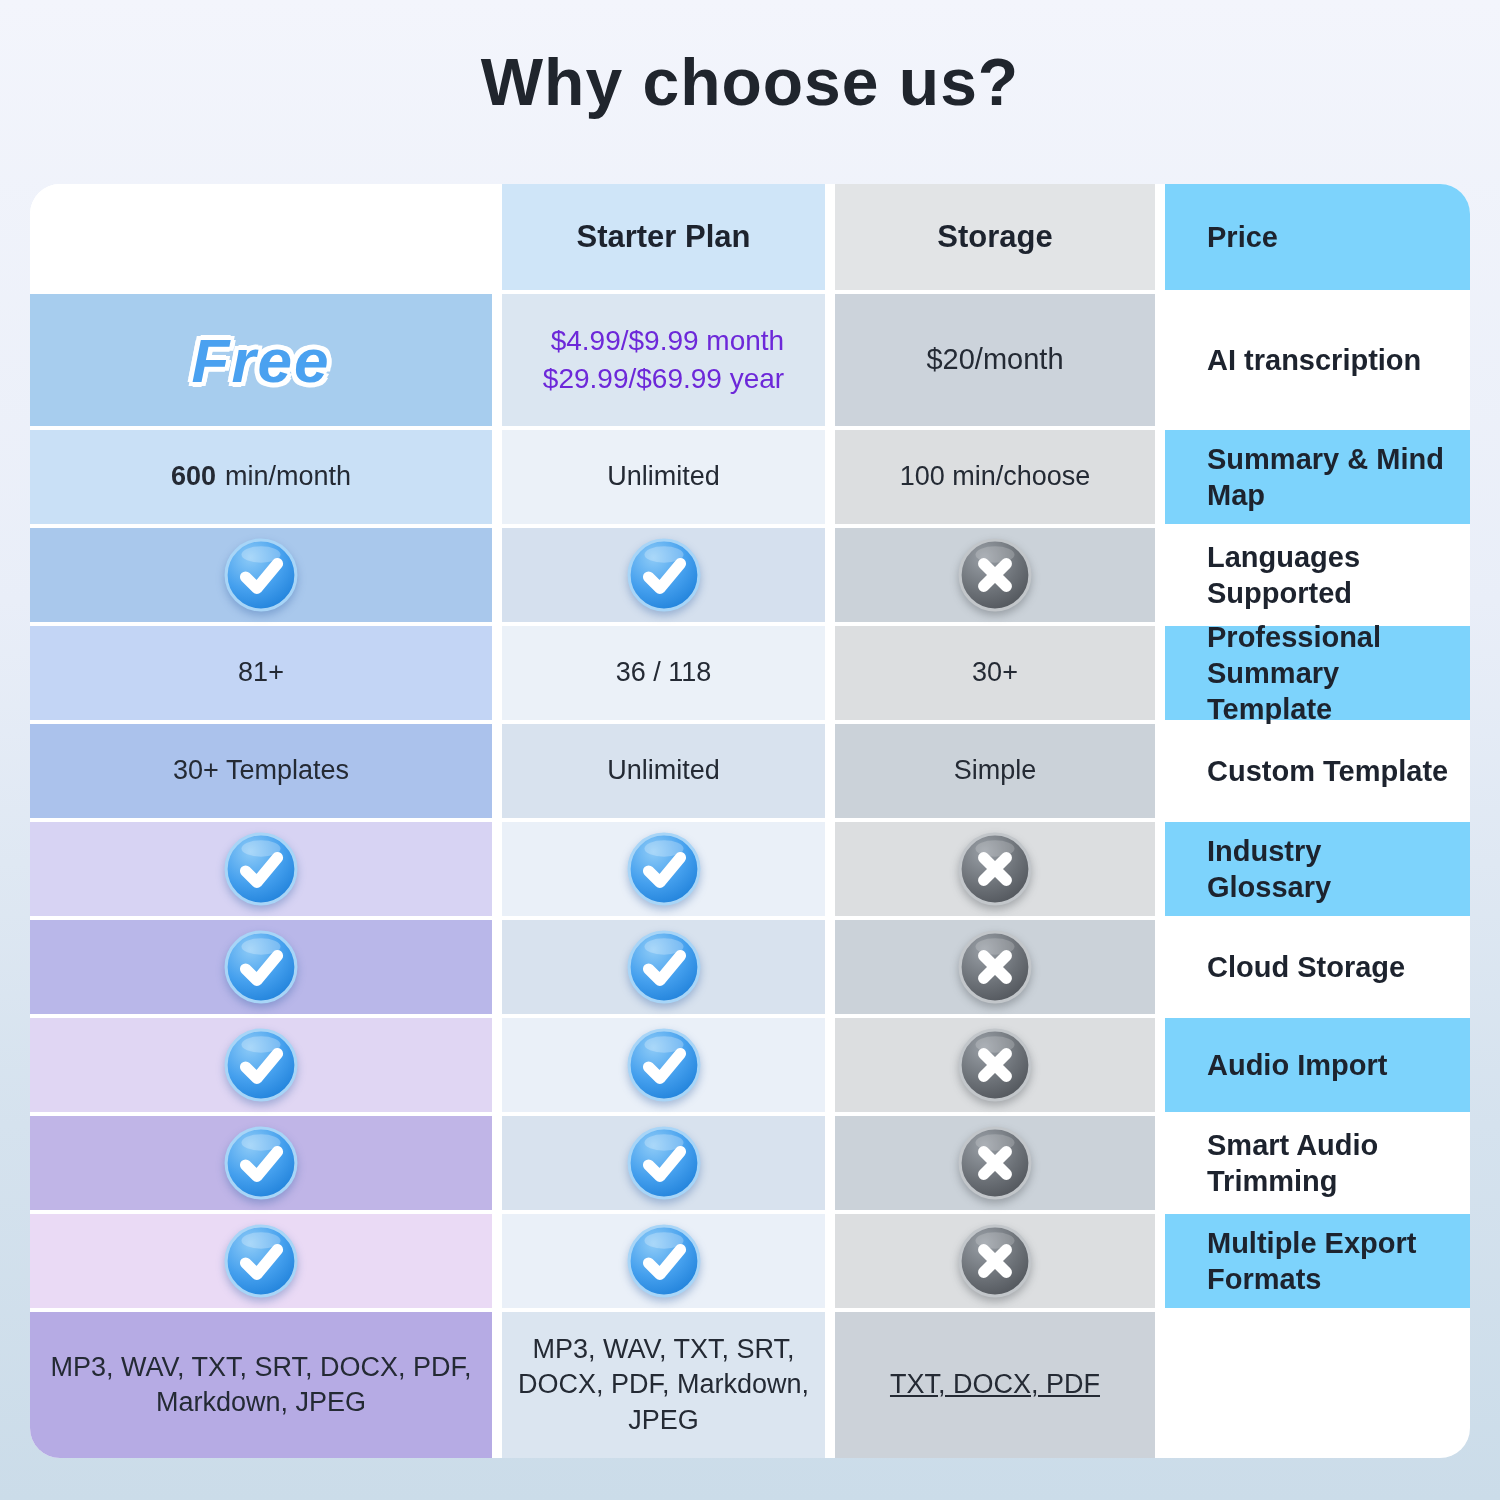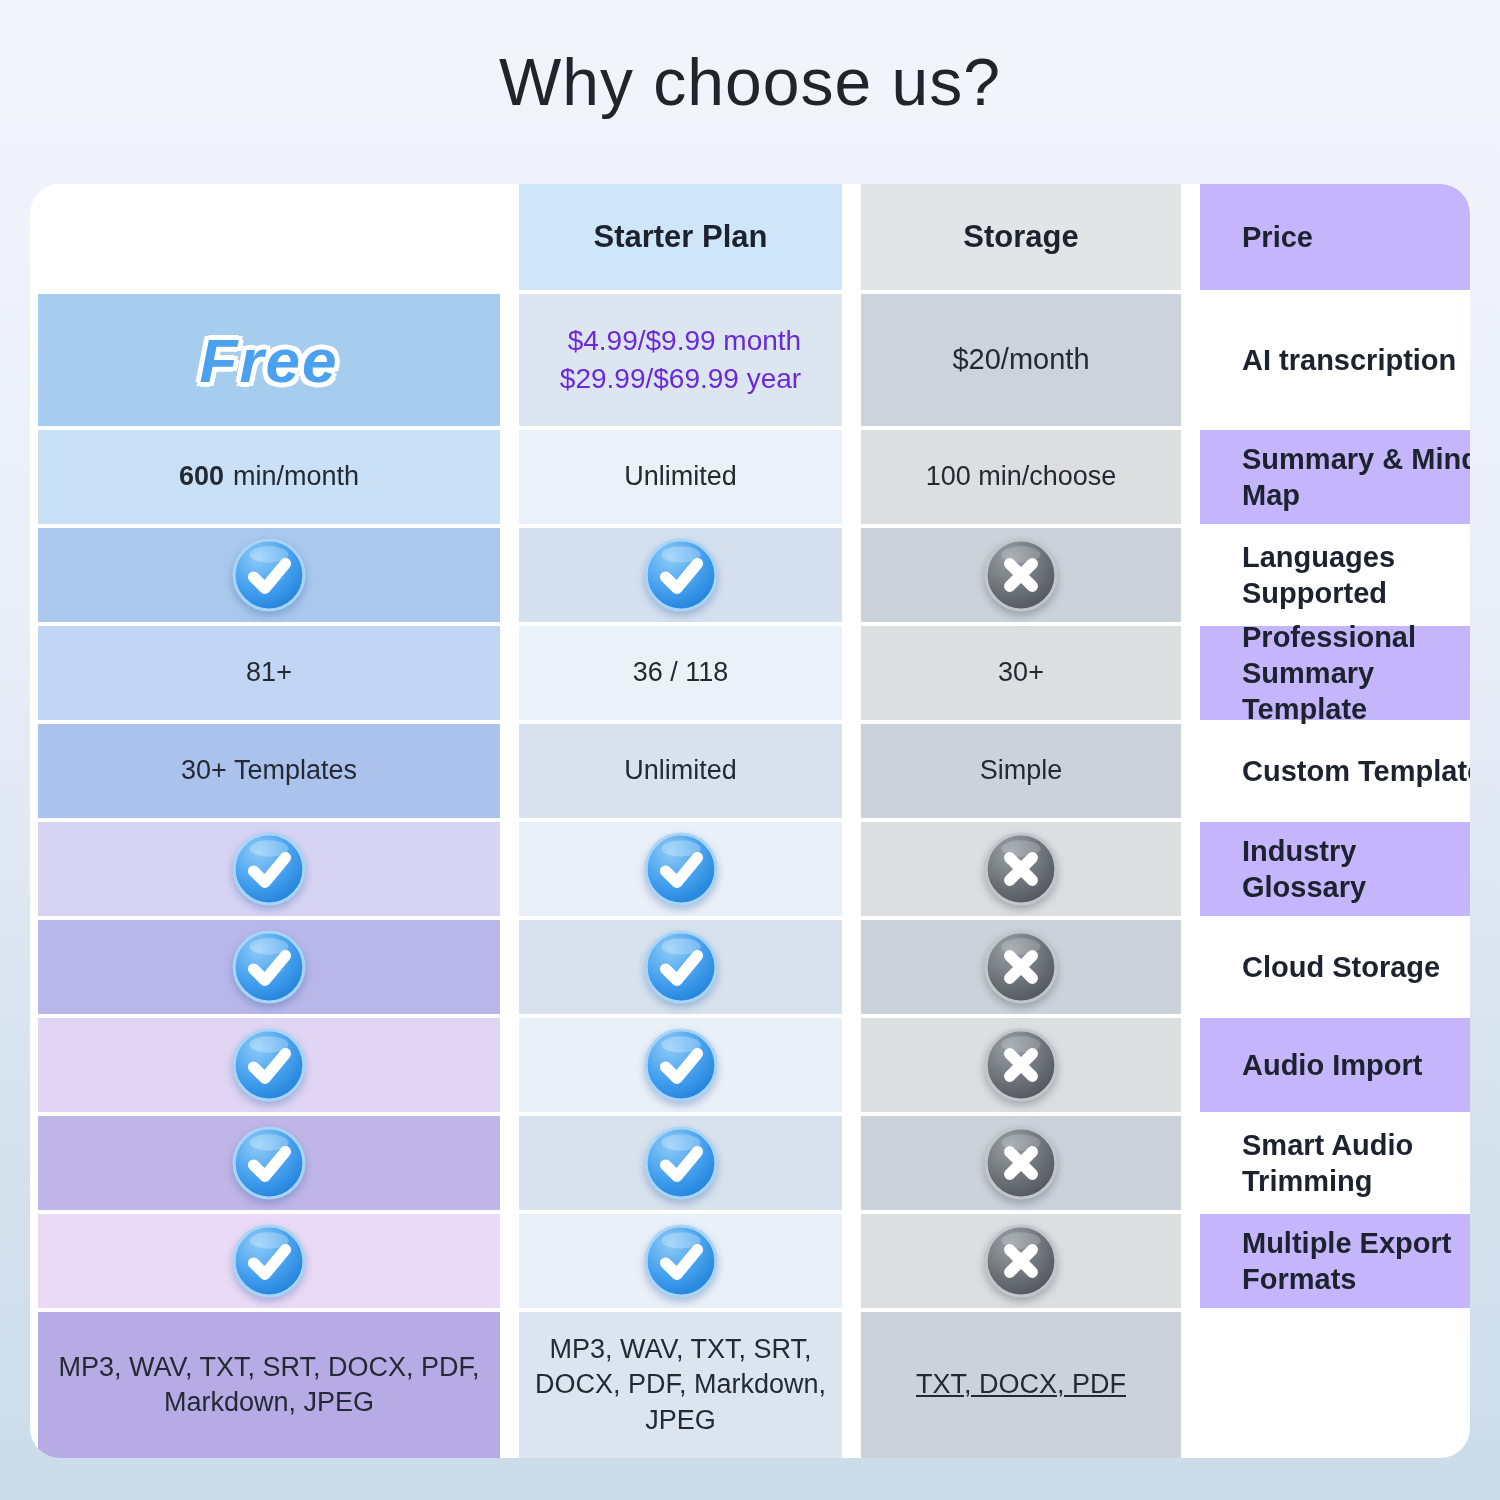--- a/index.html
+++ b/index.html
@@ -5,53 +5,52 @@
   html,body{margin:0;padding:0;}
   body{
     width:1500px;height:1500px;
     font-family:"Liberation Sans", sans-serif;
     background:linear-gradient(180deg,#f3f5fc 0%,#e9eef8 40%,#d5e2ee 75%,#cbdce9 100%);
     overflow:hidden;
   }
   .page-title{
     margin:44px 0 0 0;
     text-align:center;
-    font-size:66px;font-weight:normal;color:#20252d;letter-spacing:1px;
+    font-size:66px;font-weight:bold;color:#20252d;letter-spacing:1px;
   }
   .cmp-table{
     display:grid;
     grid-template-columns:462px 323px 320px 320px;
     grid-template-rows:106px 132px repeat(9,94px) 146px;
-    gap:4px 19px;
+    gap:4px 10px;
     background:#ffffff;
     border-radius:30px;
     overflow:hidden;
     margin:64px 30px 0 30px;
-    padding-left:8px;
   }
   .cell{display:flex;align-items:center;justify-content:center;}
   .head-cell{font-size:31px;font-weight:bold;color:#1d232e;}
   .label-cell{justify-content:flex-start;padding:0 36px 0 42px;font-size:29px;font-weight:bold;color:#1d232e;line-height:1.25;}
   .val{font-size:27px;color:#242a34;text-align:center;line-height:1.3;}
   .val.big{font-size:29px;}
   .exp{padding:0 14px;}
   .price-lines{text-align:right;font-size:28px;color:#6d28d9;line-height:1.35;}
   .free{
     font-size:62px;font-weight:bold;font-style:italic;color:#4aa1f0;letter-spacing:2px;
     text-shadow:-4px -4px 0 #fff,4px -4px 0 #fff,-4px 4px 0 #fff,4px 4px 0 #fff,
                  0 -5px 0 #fff,0 5px 0 #fff,-5px 0 0 #fff,5px 0 0 #fff;
   }
   .strong{font-weight:bold;}
   .gap{margin-left:9px;}
   .ic{width:76px;height:76px;}
   .ic.check{filter:drop-shadow(0 4px 4px rgba(40,90,160,.35));}
   .ic.cross{filter:drop-shadow(0 4px 4px rgba(60,65,72,.35));}
   
   .lw{background:#ffffff;}
-  .lg{background:#c4b5fd;}
+  .lg{background:#7dd3fc;}
   .corner{background:#ffffff;}
   
   .s0{background:#cfe5f8;}.s1{background:#a7cdee;}.s2{background:#c9e0f6;}
   .s3{background:#a9c8ec;}.s4{background:#c3d5f5;}.s5{background:#abc2ec;}
   .s6{background:#d7d3f3;}.s7{background:#b9b7e9;}.s8{background:#e0d6f3;}
   .s9{background:#c0b5e7;}.s10{background:#eadaf5;}.s11{background:#b6abe4;}
   
   .p0{background:#e9f1f9;}.p1{background:#dbe6f1;}.p2{background:#ebf1f8;}
   .p3{background:#d5e0ee;}.p4{background:#ebf1f8;}.p5{background:#d8e2ee;}
   .p6{background:#eaf0f8;}.p7{background:#d8e2ee;}.p8{background:#eaf0f8;}

